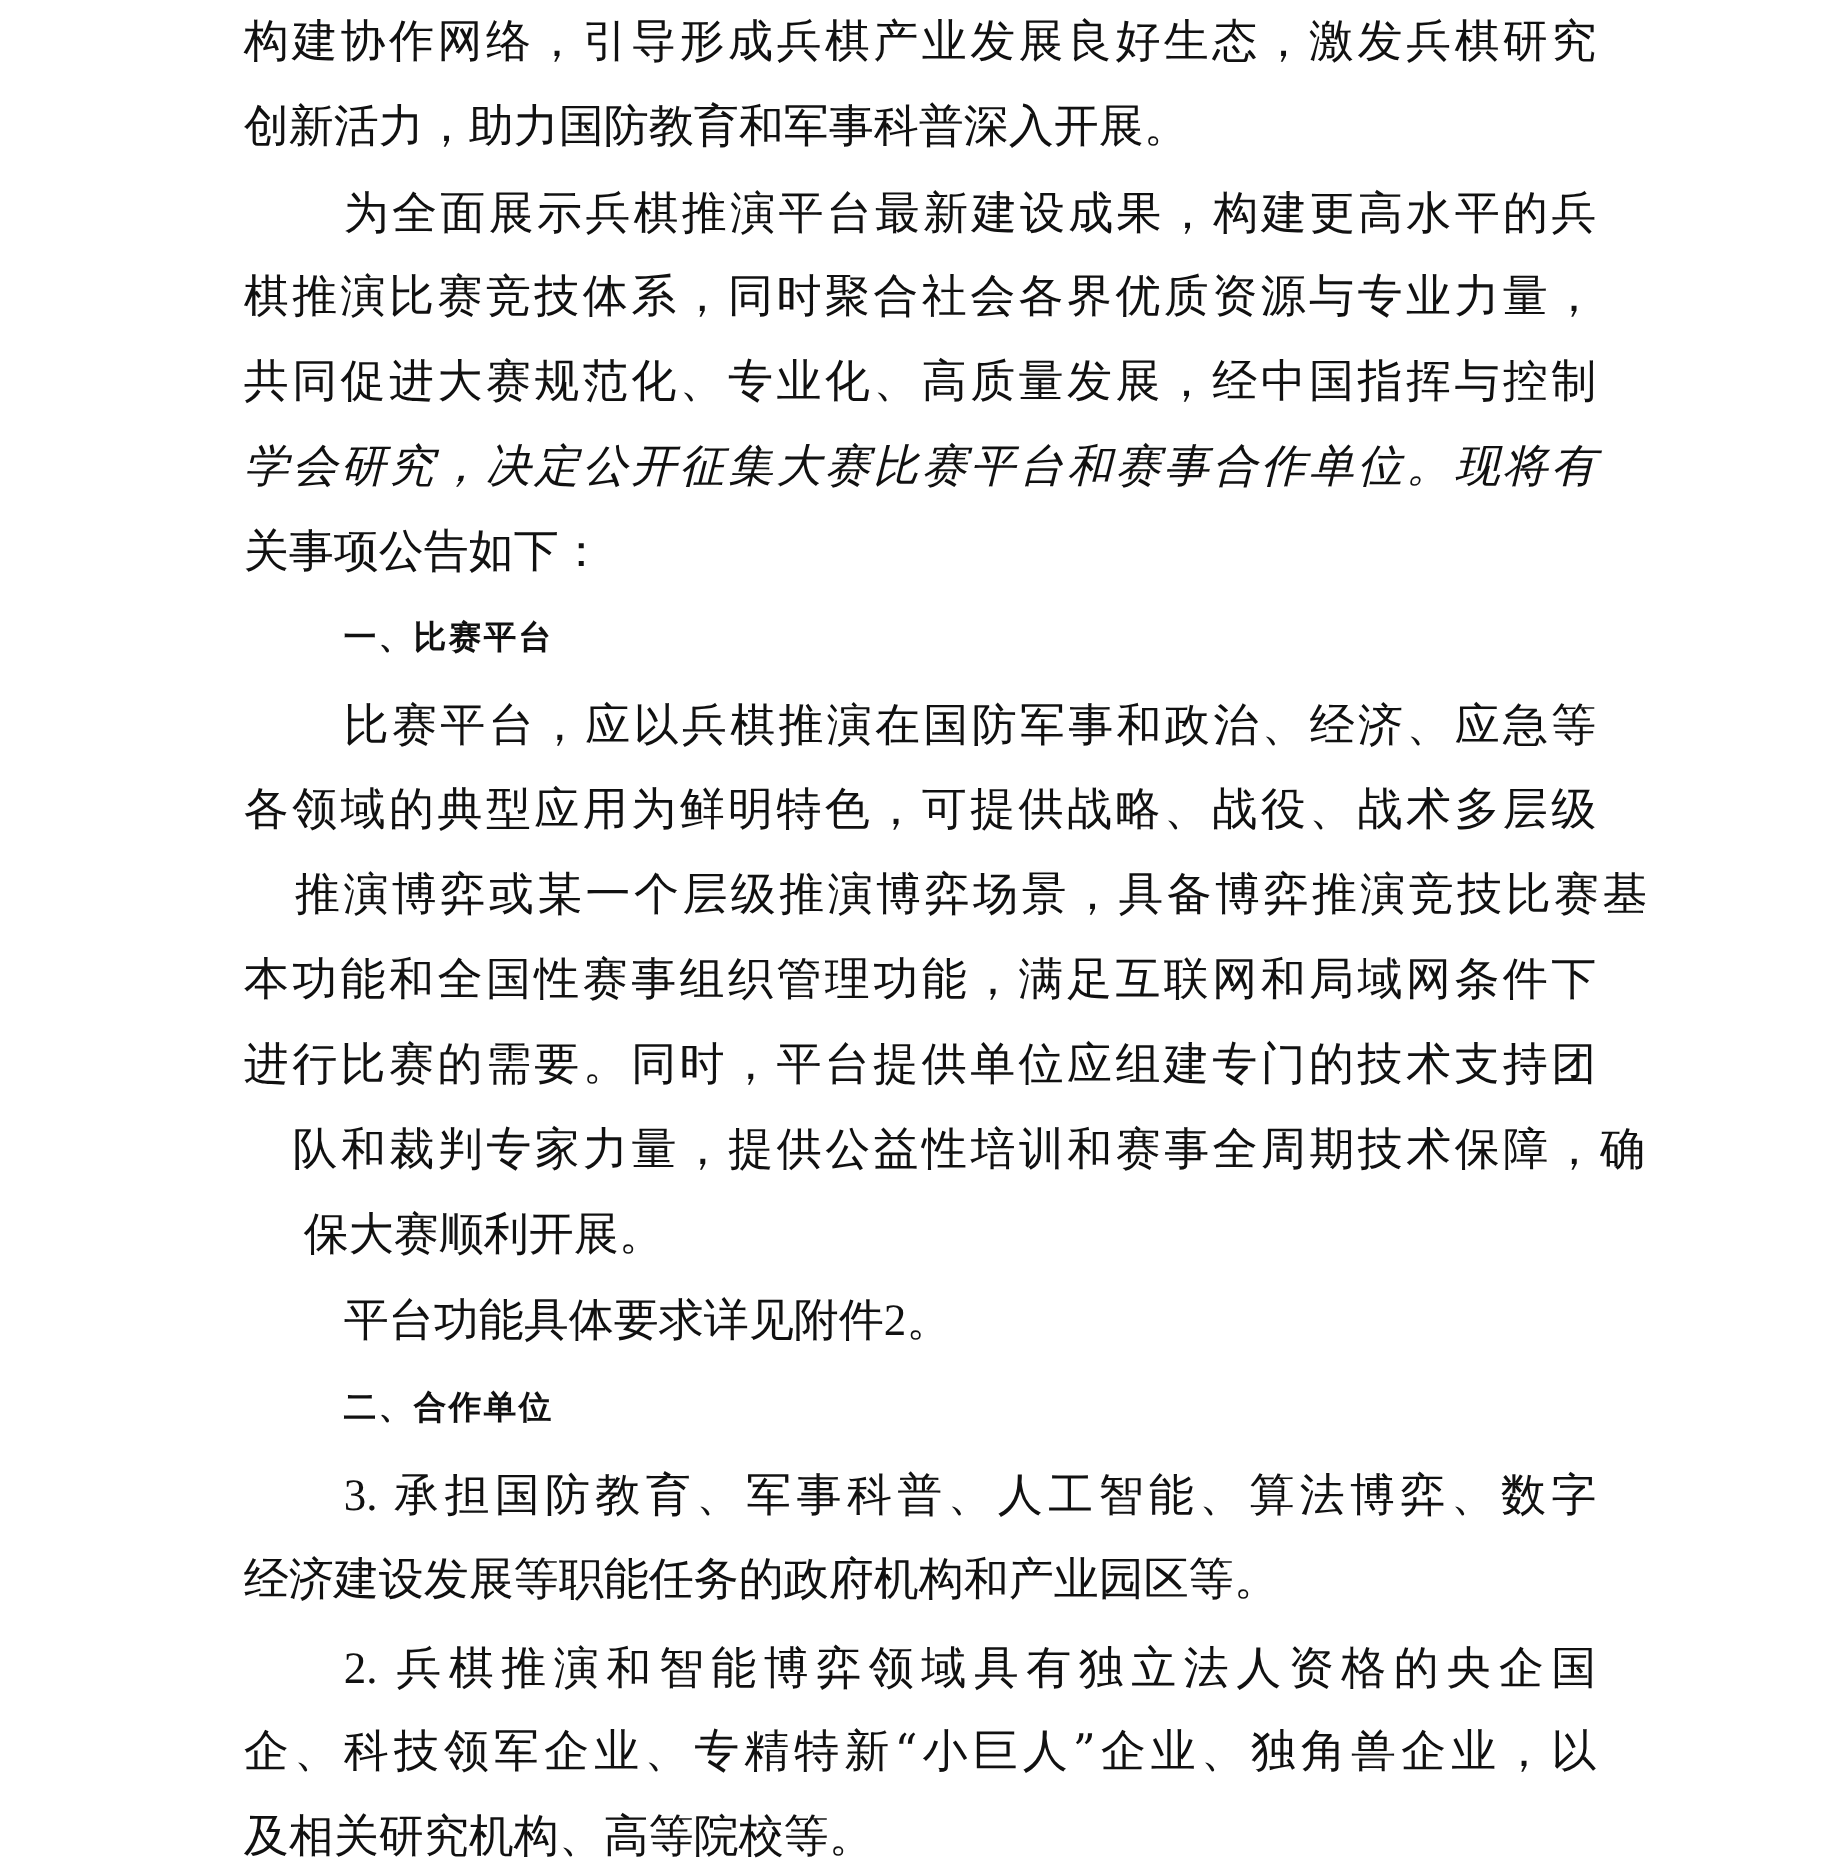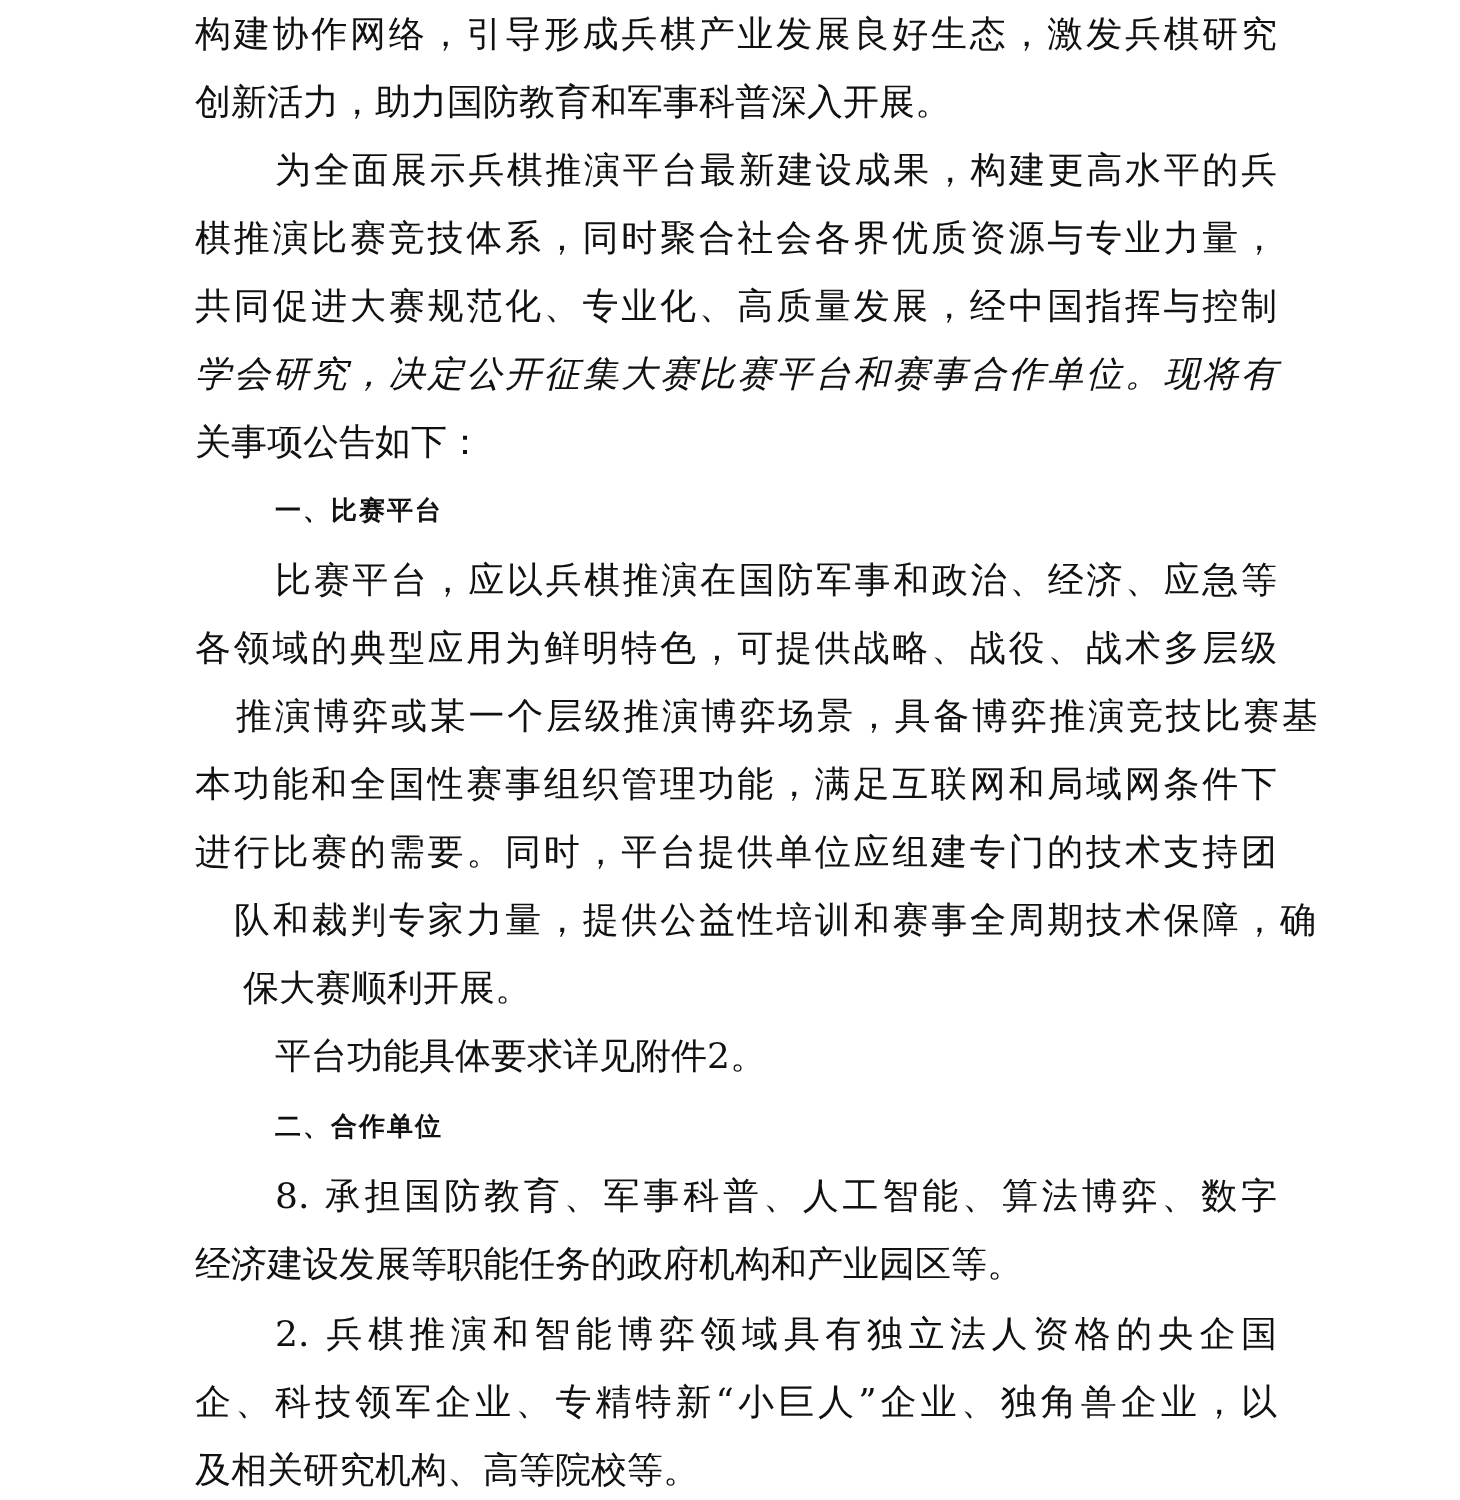--- a/index.html
+++ b/index.html
@@ -32,20 +32,21 @@
       text-align: justify;
       text-align-last: justify;
       letter-spacing: 0;
     }
     .line.last {
       text-align-last: left;
     }
     .line.indent {
       left: 80px;
       width: 1002px;
+      font-family: Liberation Serif, serif;
     }
     .line.heading {
       font-family: "DejaVu Sans", "Liberation Sans", sans-serif;
       font-weight: bold;
       font-size: 26px;
       text-align-last: left;
       letter-spacing: 2px;
     }
   </style>
 </head>
@@ -68,19 +69,19 @@
   <div class="line" style="top:682px;margin-left:41px;">推演博弈或某一个层级推演博弈场景，具备博弈推演竞技比赛基</div>
   <div class="line" style="top:750px;">本功能和全国性赛事组织管理功能，满足互联网和局域网条件下</div>
   <div class="line" style="top:818px;">进行比赛的需要。同时，平台提供单位应组建专门的技术支持团</div>
   <div class="line" style="top:886px;margin-left:39px;">队和裁判专家力量，提供公益性培训和赛事全周期技术保障，确</div>
   <div class="line last" style="top:954px;margin-left:48px;">保大赛顺利开展。</div>
 
   <div class="line indent last" style="top:1022px;">平台功能具体要求详见附件2。</div>
 
   <div class="line indent heading" style="top:1092px;">二、合作单位</div>
 
-  <div class="line indent" style="top:1162px;">8. 承担国防教育、军事科普、人工智能、算法博弈、数字</div>
+  <div class="line indent" style="top:1162px;">3. 承担国防教育、军事科普、人工智能、算法博弈、数字</div>
   <div class="line last" style="top:1230px;">经济建设发展等职能任务的政府机构和产业园区等。</div>
 
   <div class="line indent" style="top:1300px;">2. 兵棋推演和智能博弈领域具有独立法人资格的央企国</div>
   <div class="line" style="top:1368px;">企、科技领军企业、专精特新“小巨人”企业、独角兽企业，以</div>
   <div class="line last" style="top:1436px;">及相关研究机构、高等院校等。</div>
 </div>
 
 </body></html>

